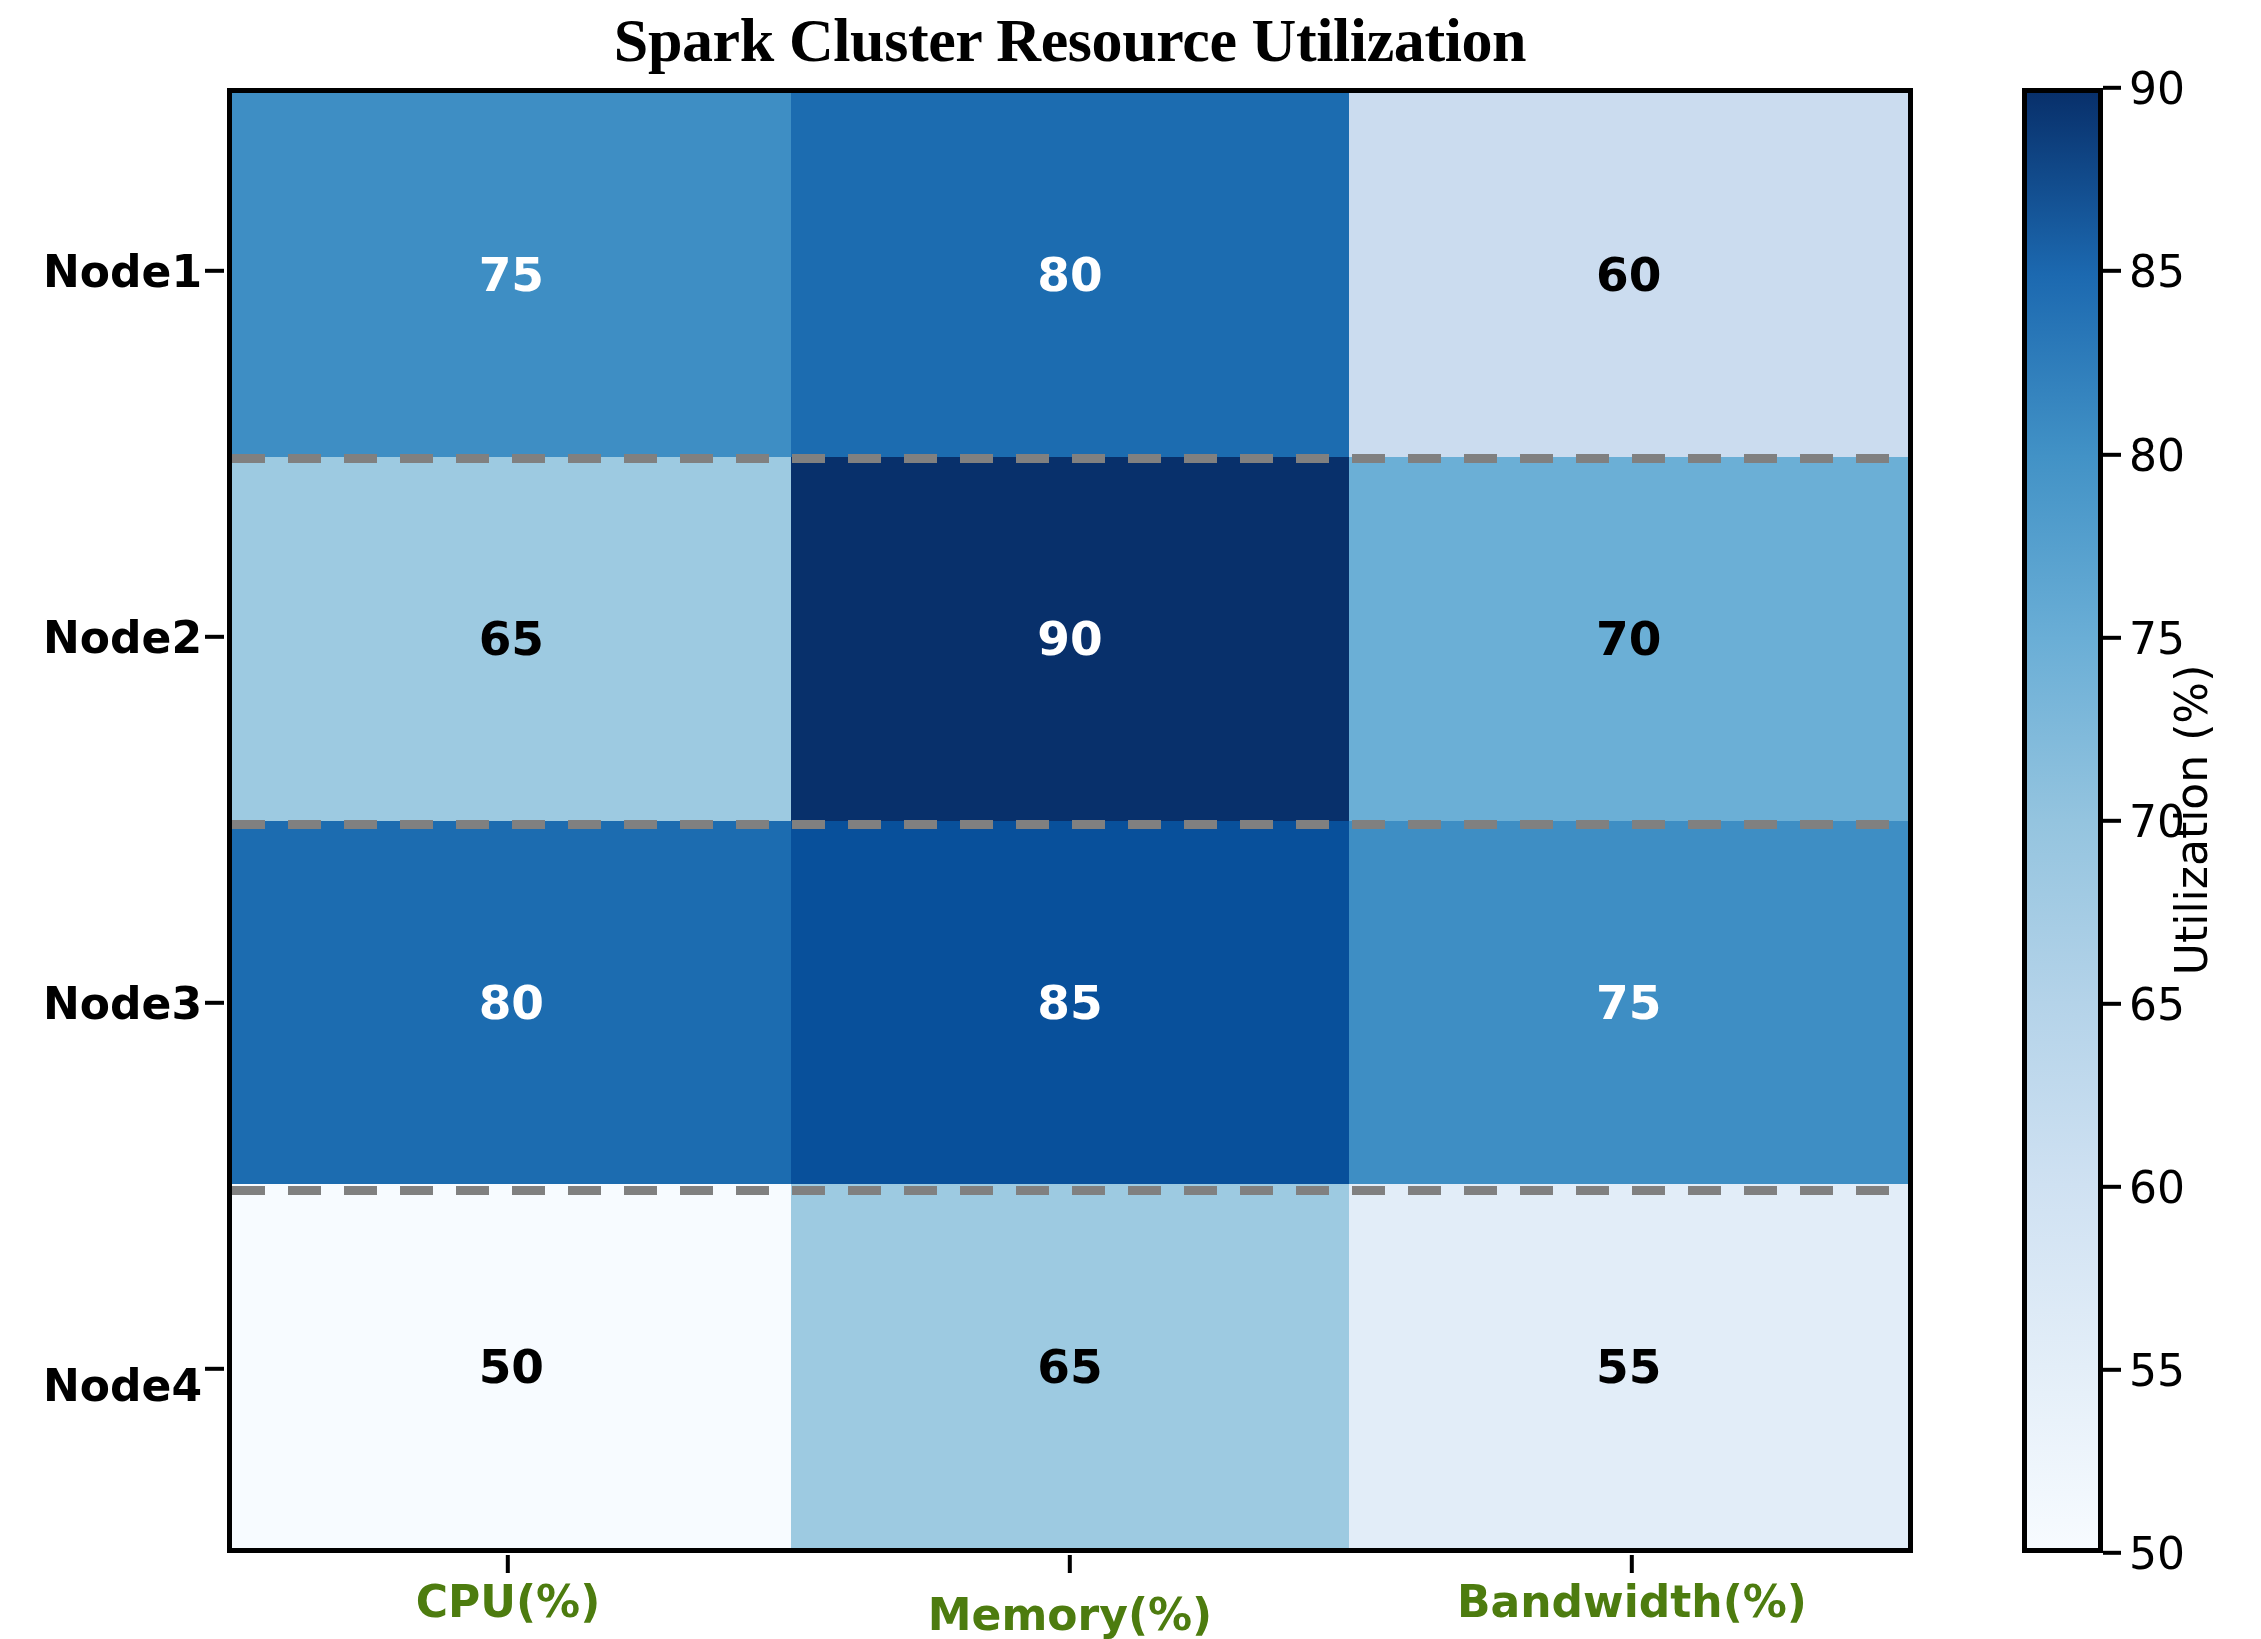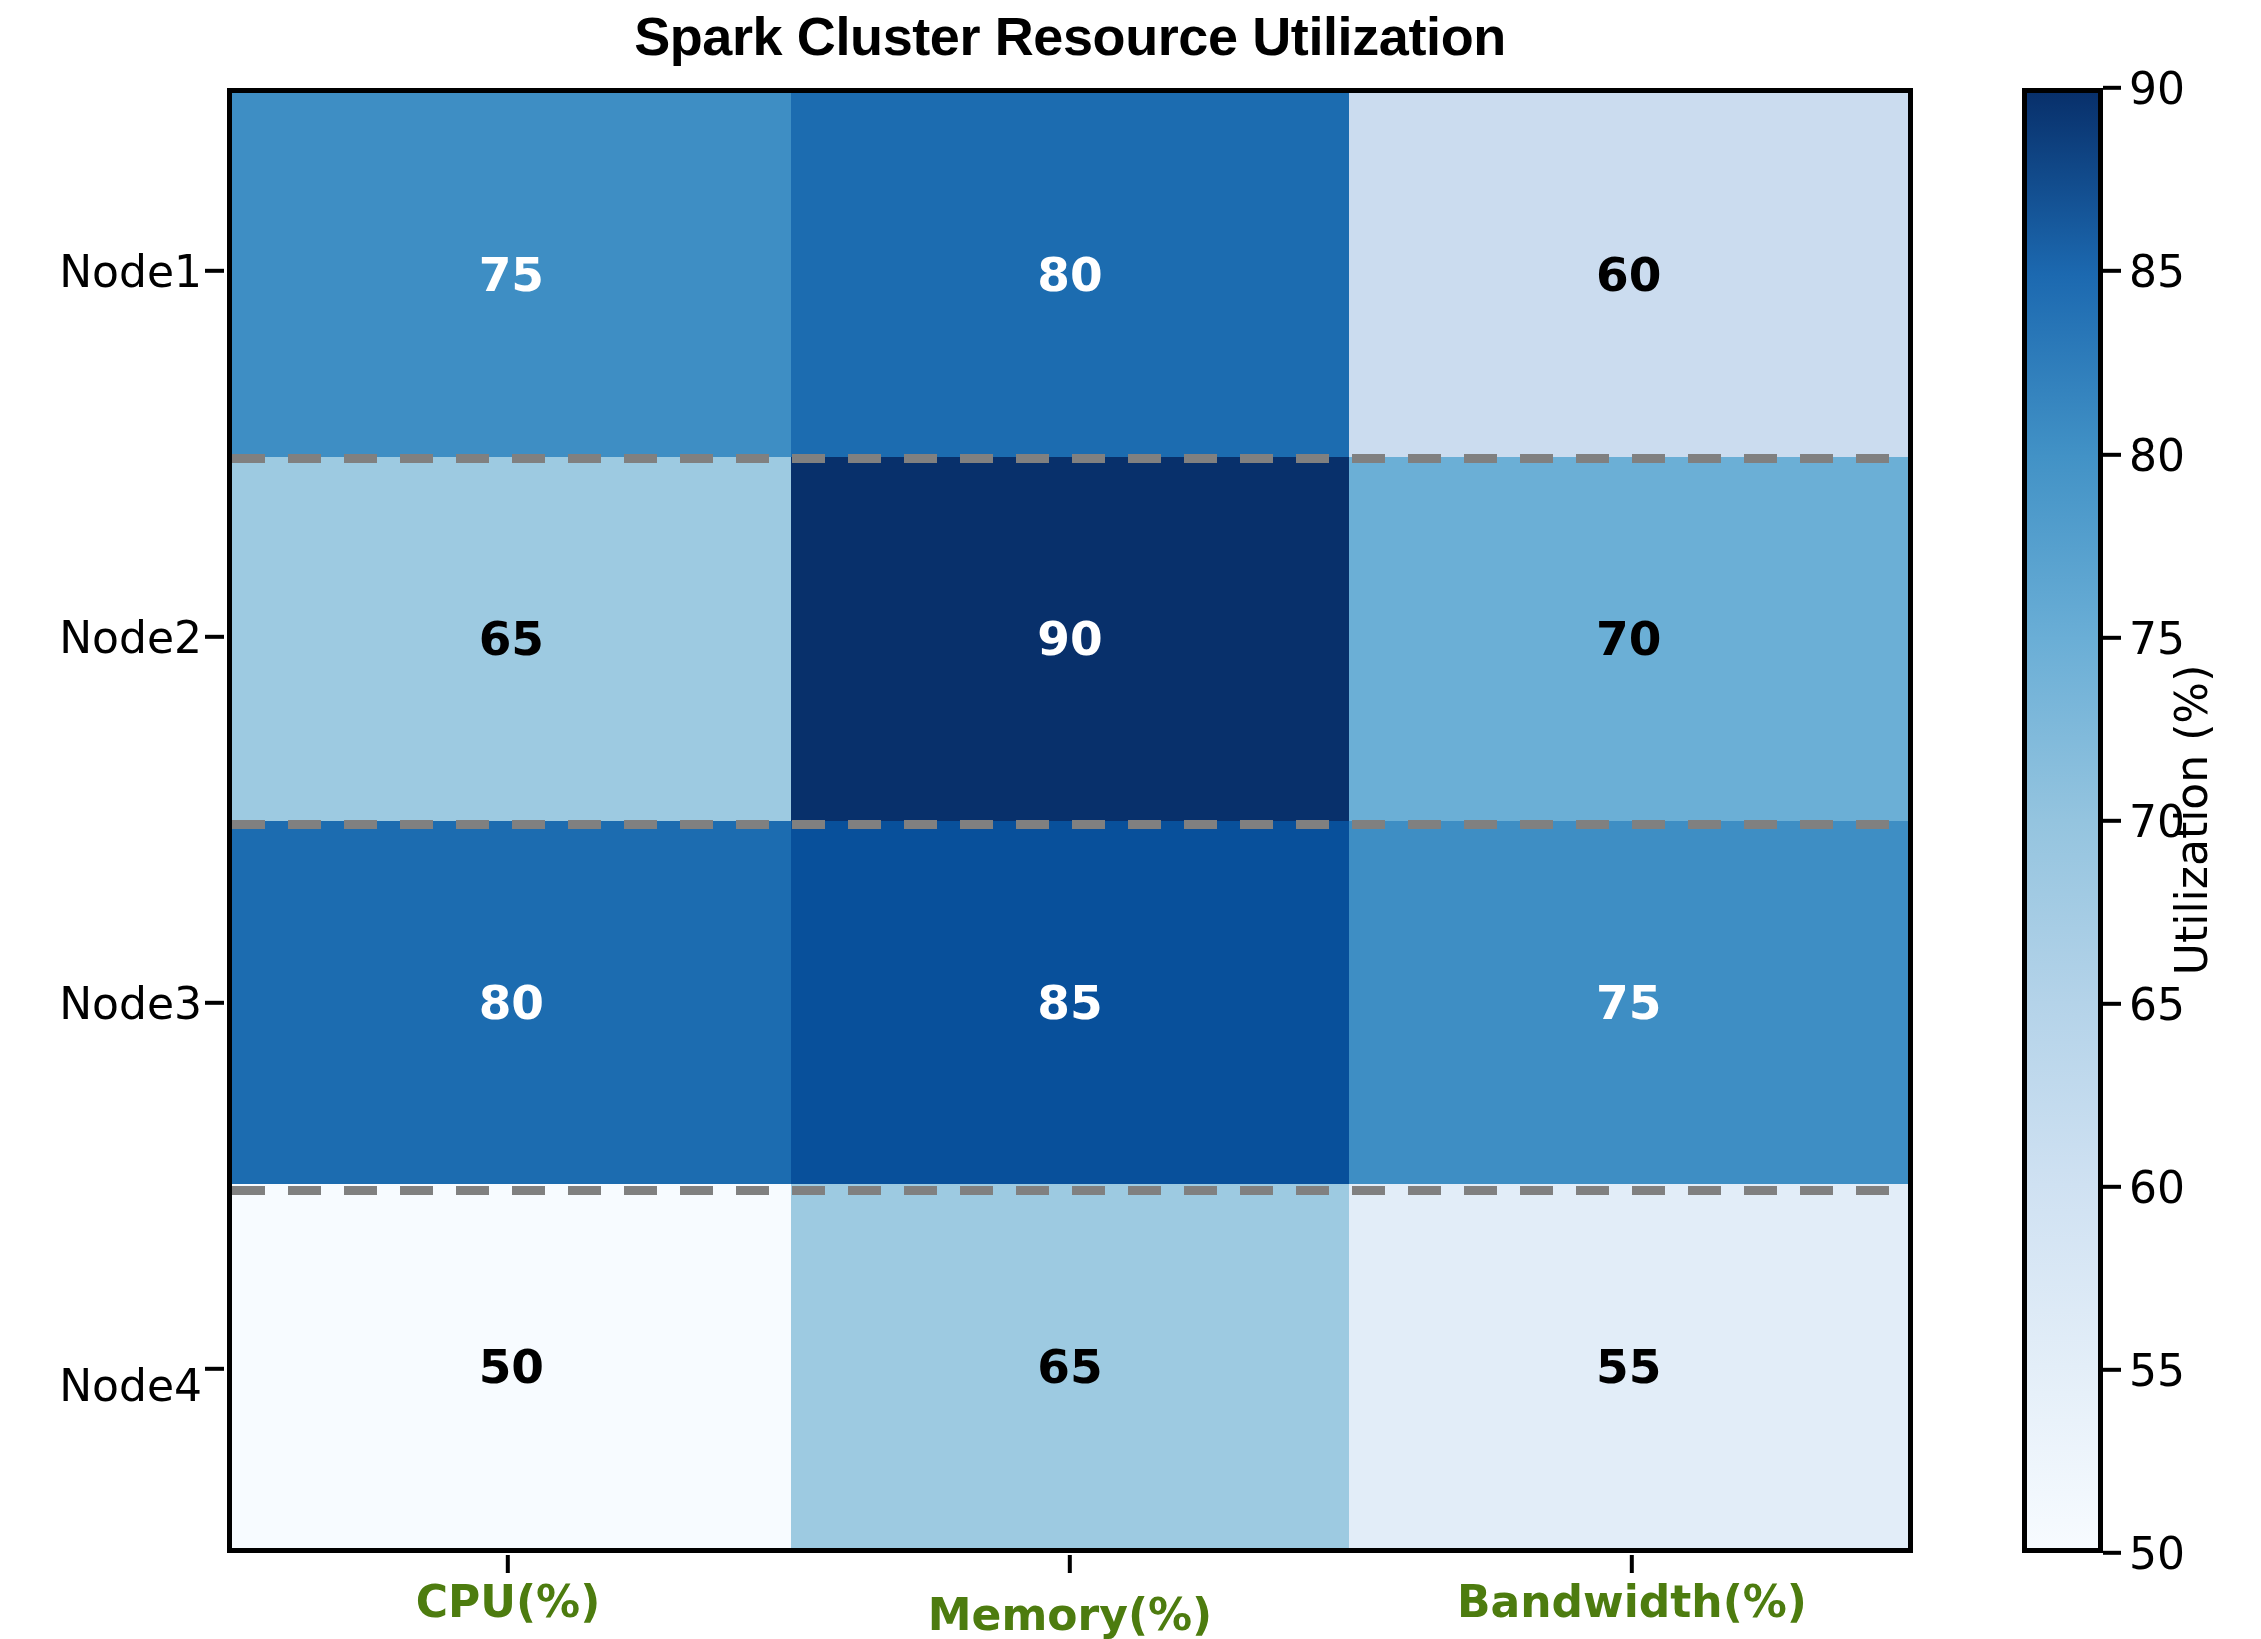--- a/index.html
+++ b/index.html
@@ -24,25 +24,25 @@
     background: #ffffff;
   }
 
   
   #chart-title {
     position: absolute;
     left: 227px;
     top: 5.3px;
     width: 1686px;
     text-align: center;
-    font-size: 54px;
+    font-size: 62px;
     font-weight: bold;
     color: #000000;
     letter-spacing: -0.4px;
-    font-family: Liberation Sans, sans-serif;
+    font-family: Liberation Serif, serif;
     white-space: nowrap;
   }
 
   
   #plot-area {
     position: absolute;
     left: 227px;
     top: 88px;
     width: 1686px;
     height: 1465px;
@@ -90,21 +90,21 @@
   #sep-1 { top: 361px; }
   #sep-2 { top: 727px; }
   #sep-3 { top: 1093px; }
 
   
   .ytick-label {
     position: absolute;
     right: 2059px; 
     text-align: right;
     font-size: 44px;
-    font-weight: normal;
+    font-weight: bold;
     color: #000000;
     font-family: "DejaVu Sans", sans-serif;
     white-space: nowrap;
     transform: translateY(-50%);
   }
   .ytick-mark {
     position: absolute;
     left: 205px;
     width: 19px;
     height: 4.4px;

